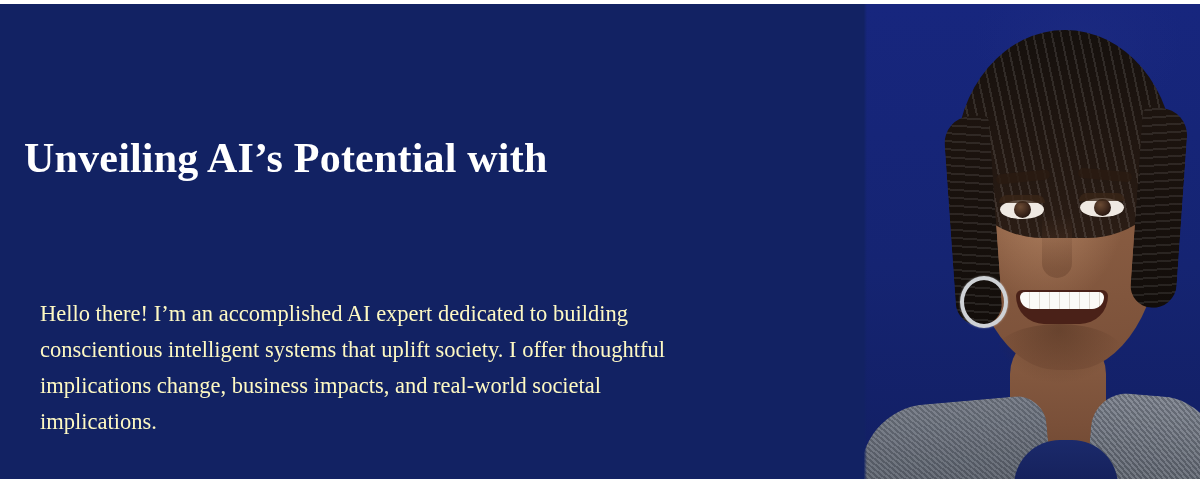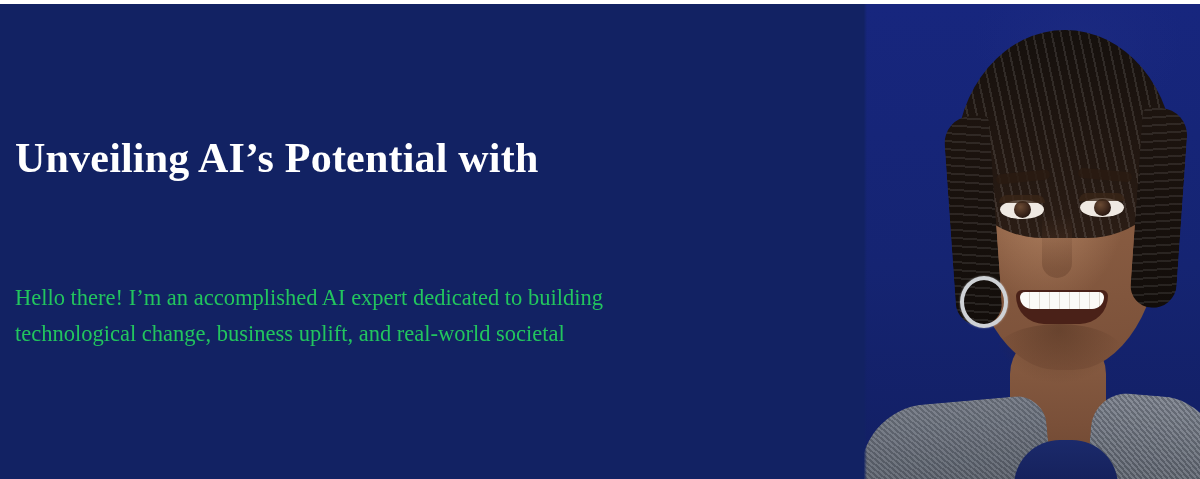--- a/index.html
+++ b/index.html
@@ -17,21 +17,21 @@
   }
   #top-rule {
     position: absolute;
     left: 0; top: 0;
     width: 1200px;
     height: 4px;
     background: #ffffff;
   }
   #text-column {
     position: absolute;
-    left: 15px;
+    left: 24px;
     top: 4px;
     width: 840px;
     height: 475px;
   }
   #hero-heading {
     position: absolute;
     left: 0;
     top: 123px;
     width: 820px;
     margin: 0;
@@ -41,26 +41,26 @@
     line-height: 62px;
     color: #ffffff;
     letter-spacing: 0.2px;
   }
   #hero-heading .hl { display: block; white-space: nowrap; }
   #hero-paragraph {
     position: absolute;
     left: 0;
     top: 276px;
     width: 830px;
-    margin: 0;
+    margin: 16px;
     font-family: "Liberation Serif", "DejaVu Serif", serif;
     font-weight: 400;
     font-size: 22.5px;
     line-height: 36px;
-    color: #22c55e;
+    color: #fef9c3;
   }
   #hero-paragraph .pl { display: block; white-space: nowrap; }
 
   
   #portrait-panel {
     position: absolute;
     right: 0;
     top: 4px;
     width: 336px;
     height: 475px;
@@ -215,21 +215,23 @@
   <div id="top-rule"></div>
 
   <div id="text-column">
 
     <h1 id="hero-heading">
       <span class="hl">Unveiling AI’s Potential with</span>
     </h1>
 
     <p id="hero-paragraph">
       <span class="pl">Hello there! I’m an accomplished AI expert dedicated to building</span>
-      <span class="pl">technological change, business uplift, and real-world societal</span>
+      <span class="pl">conscientious intelligent systems that uplift society. I offer thoughtful</span>
+      <span class="pl">implications change, business impacts, and real-world societal</span>
+      <span class="pl">implications.</span>
     </p>
 
   </div>
 
   <div id="portrait-panel">
     <div id="portrait-photo" aria-label="Portrait photo of Jean-Leah Njoroge, PhD — smiling woman with braided hair, hoop earring, grey tweed blazer">
       <div class="pt" id="neck"></div>
       <div class="pt" id="blazer-left"></div>
       <div class="pt" id="blazer-right"></div>
       <div class="pt" id="top-garment"></div>

